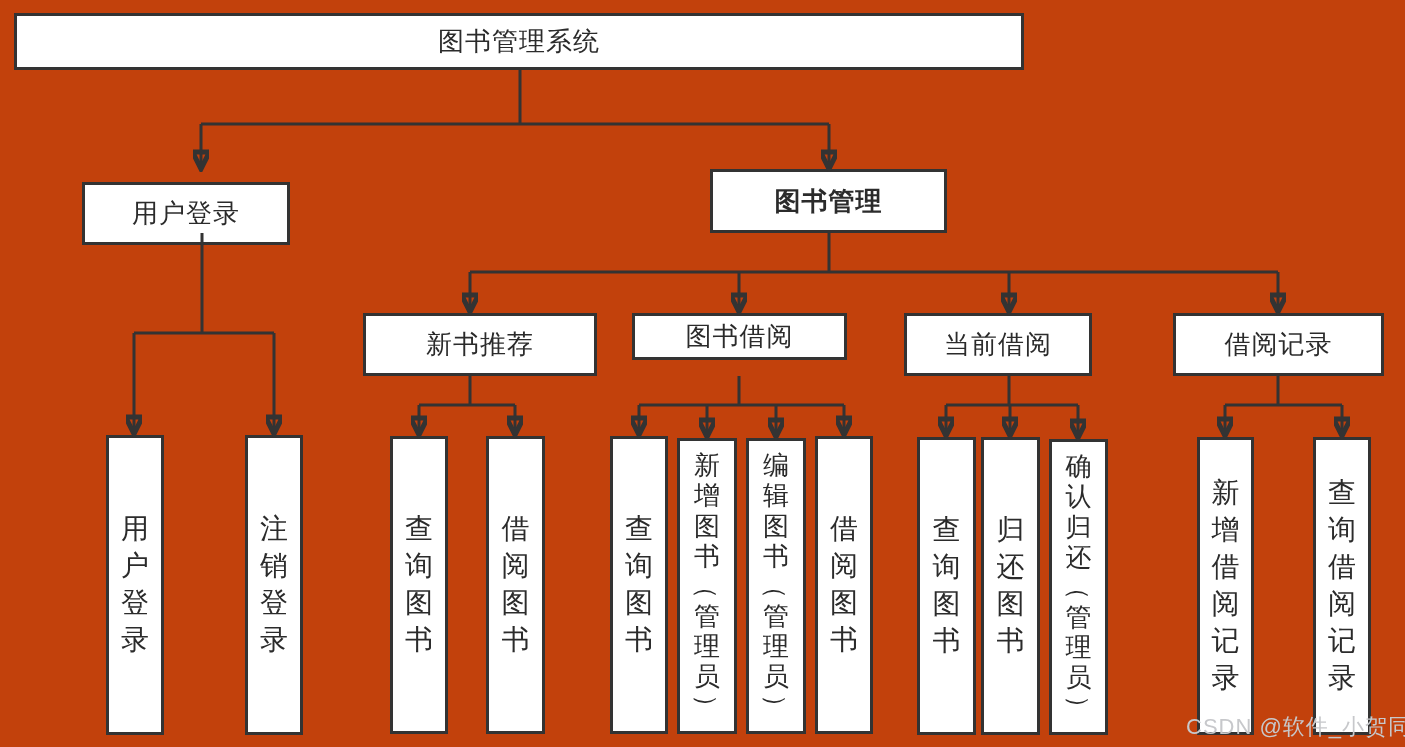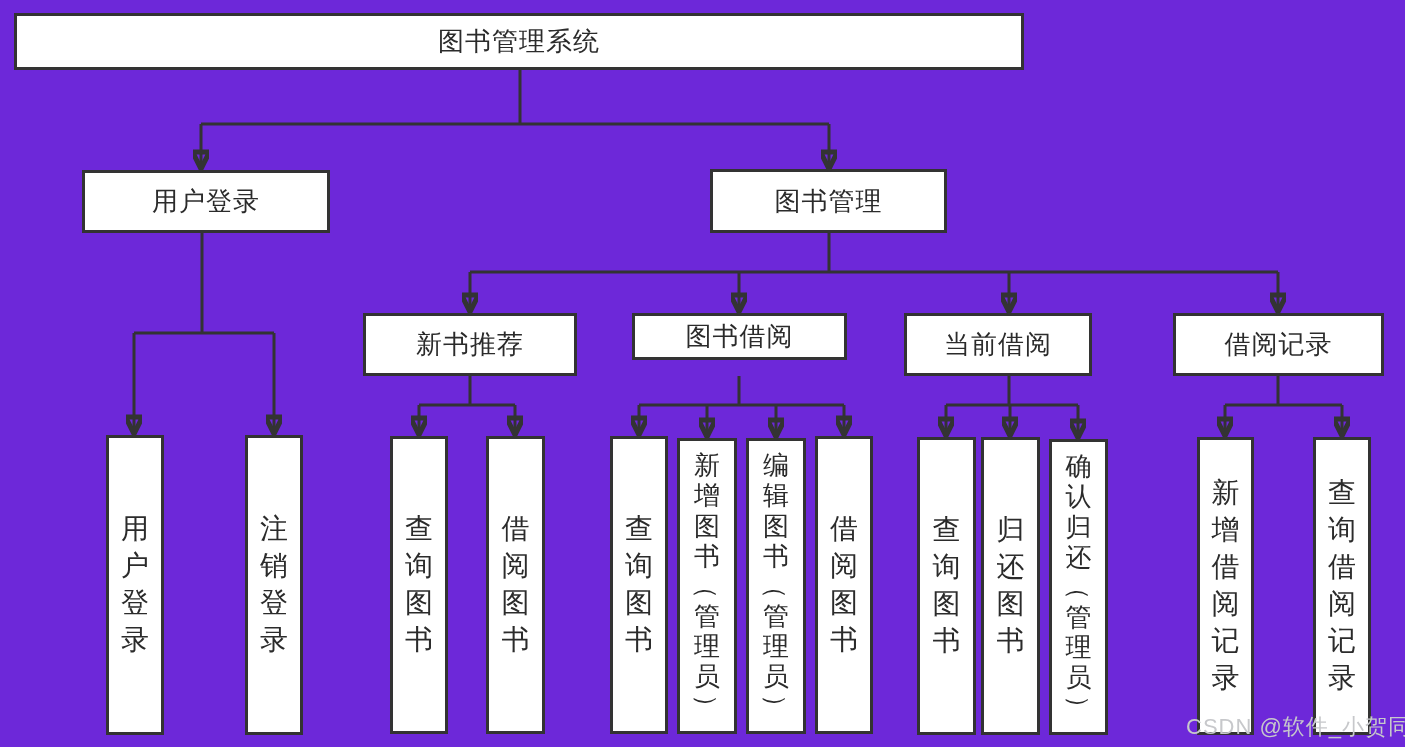--- a/index.html
+++ b/index.html
@@ -1,20 +1,20 @@
 <!DOCTYPE html>
 <html><head>
 <meta charset="utf-8">
 <style>
   html, body { margin: 0; padding: 0; background: #ffffff; }
   .canvas {
     position: relative;
     width: 1405px;
     height: 747px;
-    background: #6d28d9;
+    background: #c2410c;
     overflow: hidden;
     font-family: "Liberation Sans", "DejaVu Sans", sans-serif;
     color: #2b2b2b;
   }
   .connectors {
     position: absolute;
     left: 0; top: 0;
     width: 1405px; height: 747px;
     z-index: 2;
     pointer-events: none;
@@ -114,28 +114,28 @@
       <path d="M1278,376 V405 M1225,405 H1342"></path>
       <line x1="1225" y1="405" x2="1225" y2="435" marker-end="url(#arrow)"></line>
       <line x1="1342" y1="405" x2="1342" y2="435" marker-end="url(#arrow)"></line>
     </g>
   </svg>
 
   <div class="box hbox" style="left:14px; top:13px; width:1010px; height:57px;">
     <span>图书管理系统</span>
   </div>
 
-  <div class="box hbox" style="left:82px; top:170px; width:248px; height:63px;">
+  <div class="box hbox" style="left:82px; top:182px; width:208px; height:63px;">
     <span>用户登录</span>
   </div>
-  <div class="box hbox" style="left:710px; top:169px; width:237px; height:64px;">
+  <div class="box hbox" style="left:710px; top:169px; width:237px; height:64px;font-weight:bold;">
     <span>图书管理</span>
   </div>
 
-  <div class="box hbox" style="left:363px; top:313px; width:214px; height:63px;">
+  <div class="box hbox" style="left:363px; top:313px; width:234px; height:63px;">
     <span>新书推荐</span>
   </div>
   <div class="box hbox" style="left:632px; top:313px; width:215px; height:47px;">
     <span>图书借阅</span>
   </div>
   <div class="box hbox" style="left:904px; top:313px; width:188px; height:63px;">
     <span>当前借阅</span>
   </div>
   <div class="box hbox" style="left:1173px; top:313px; width:211px; height:63px;">
     <span>借阅记录</span>

